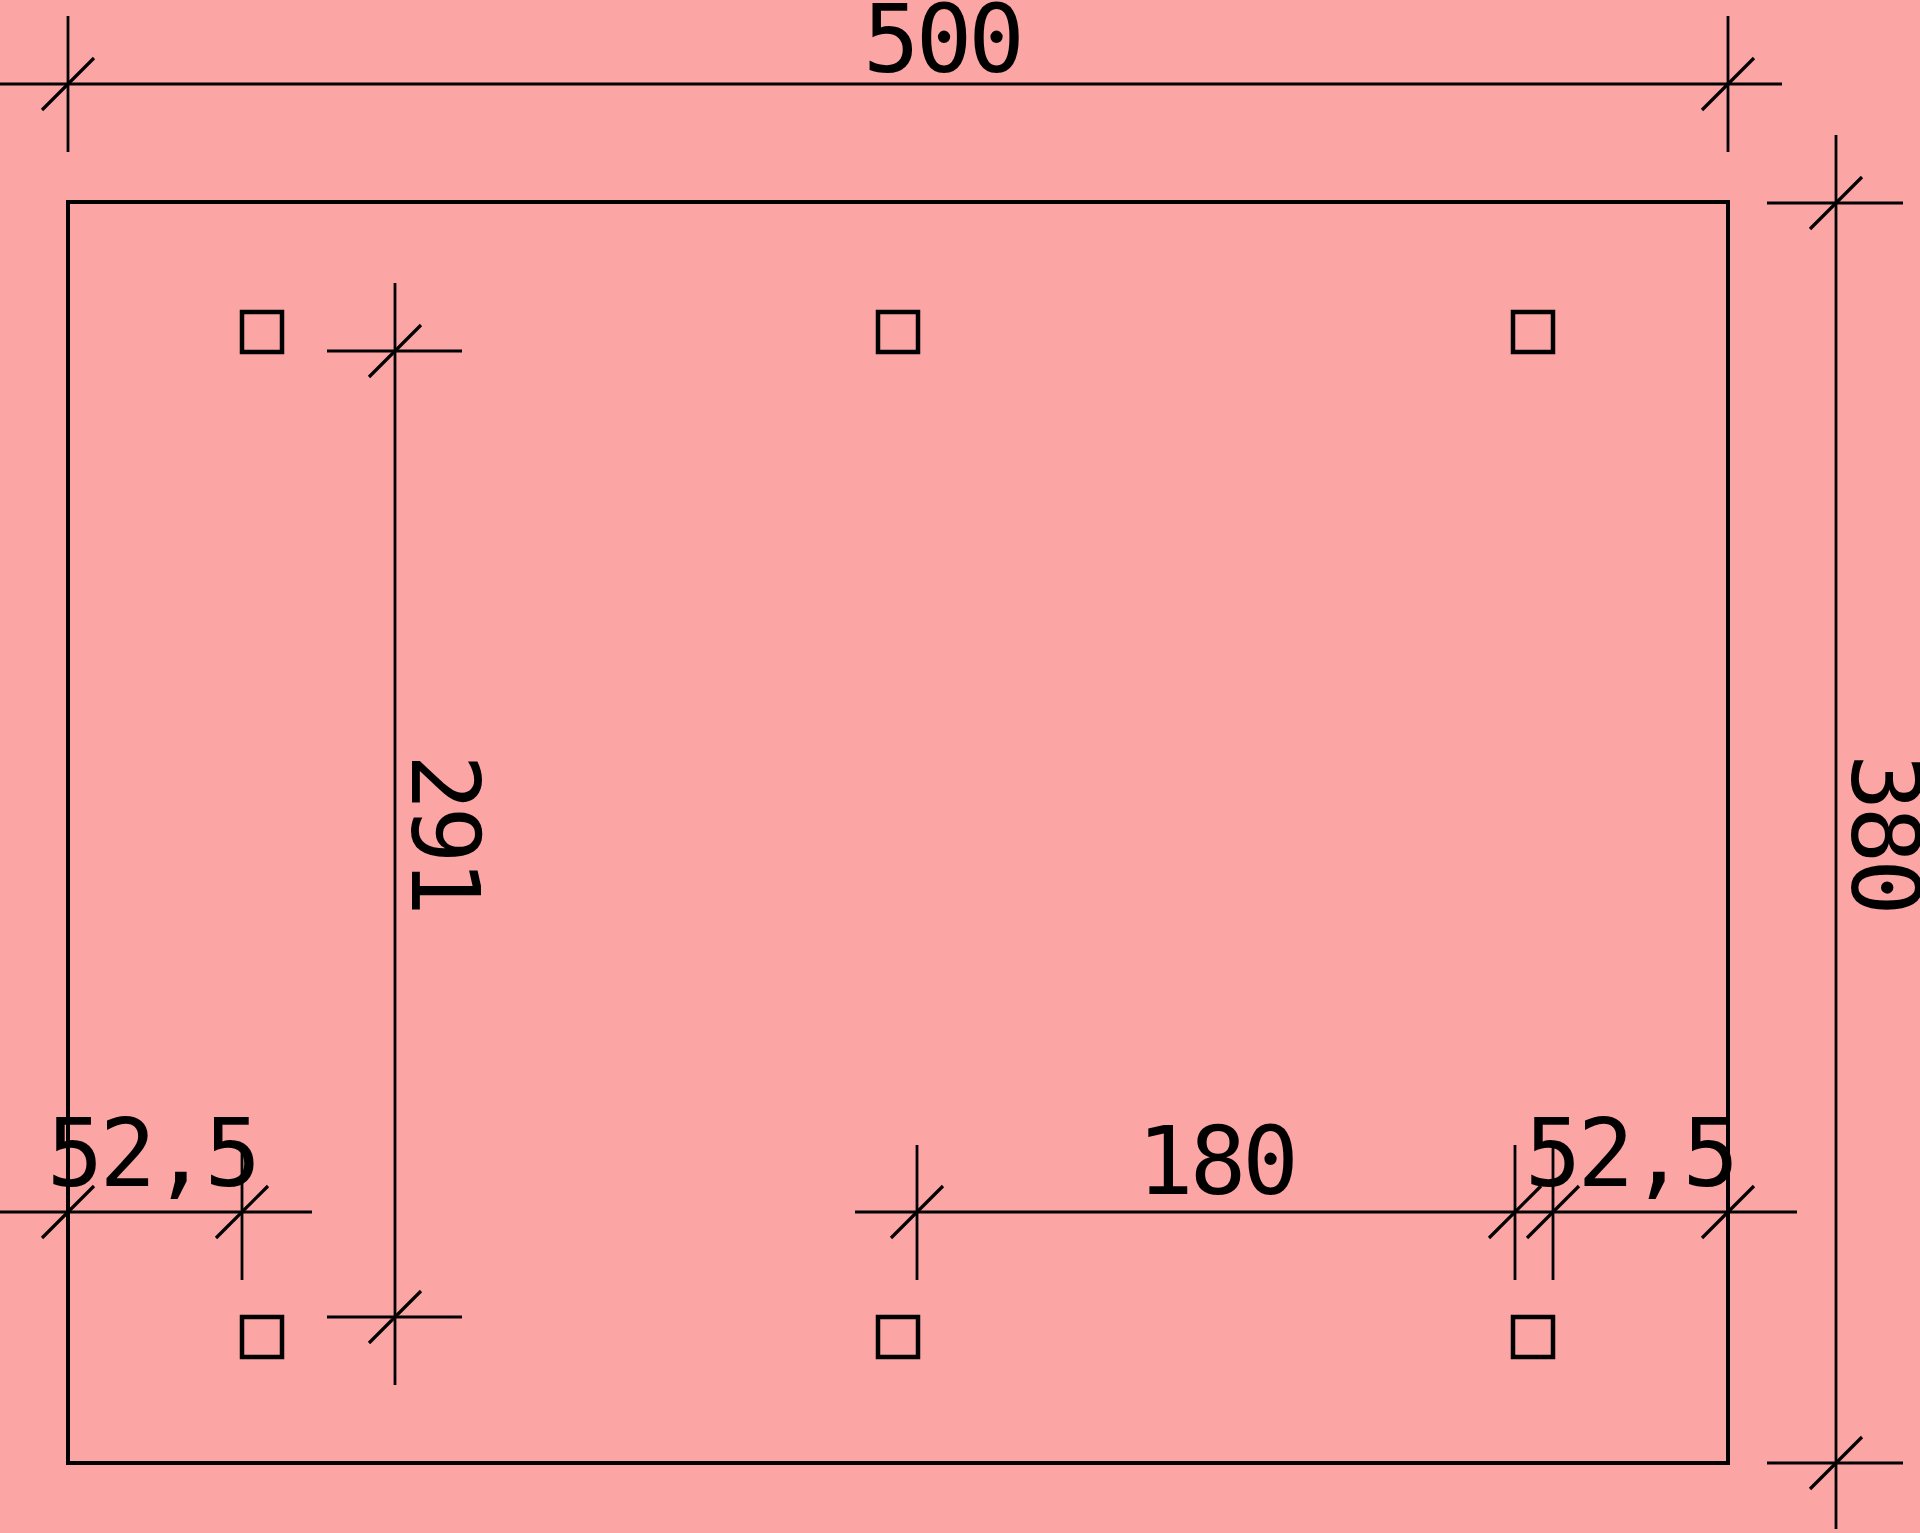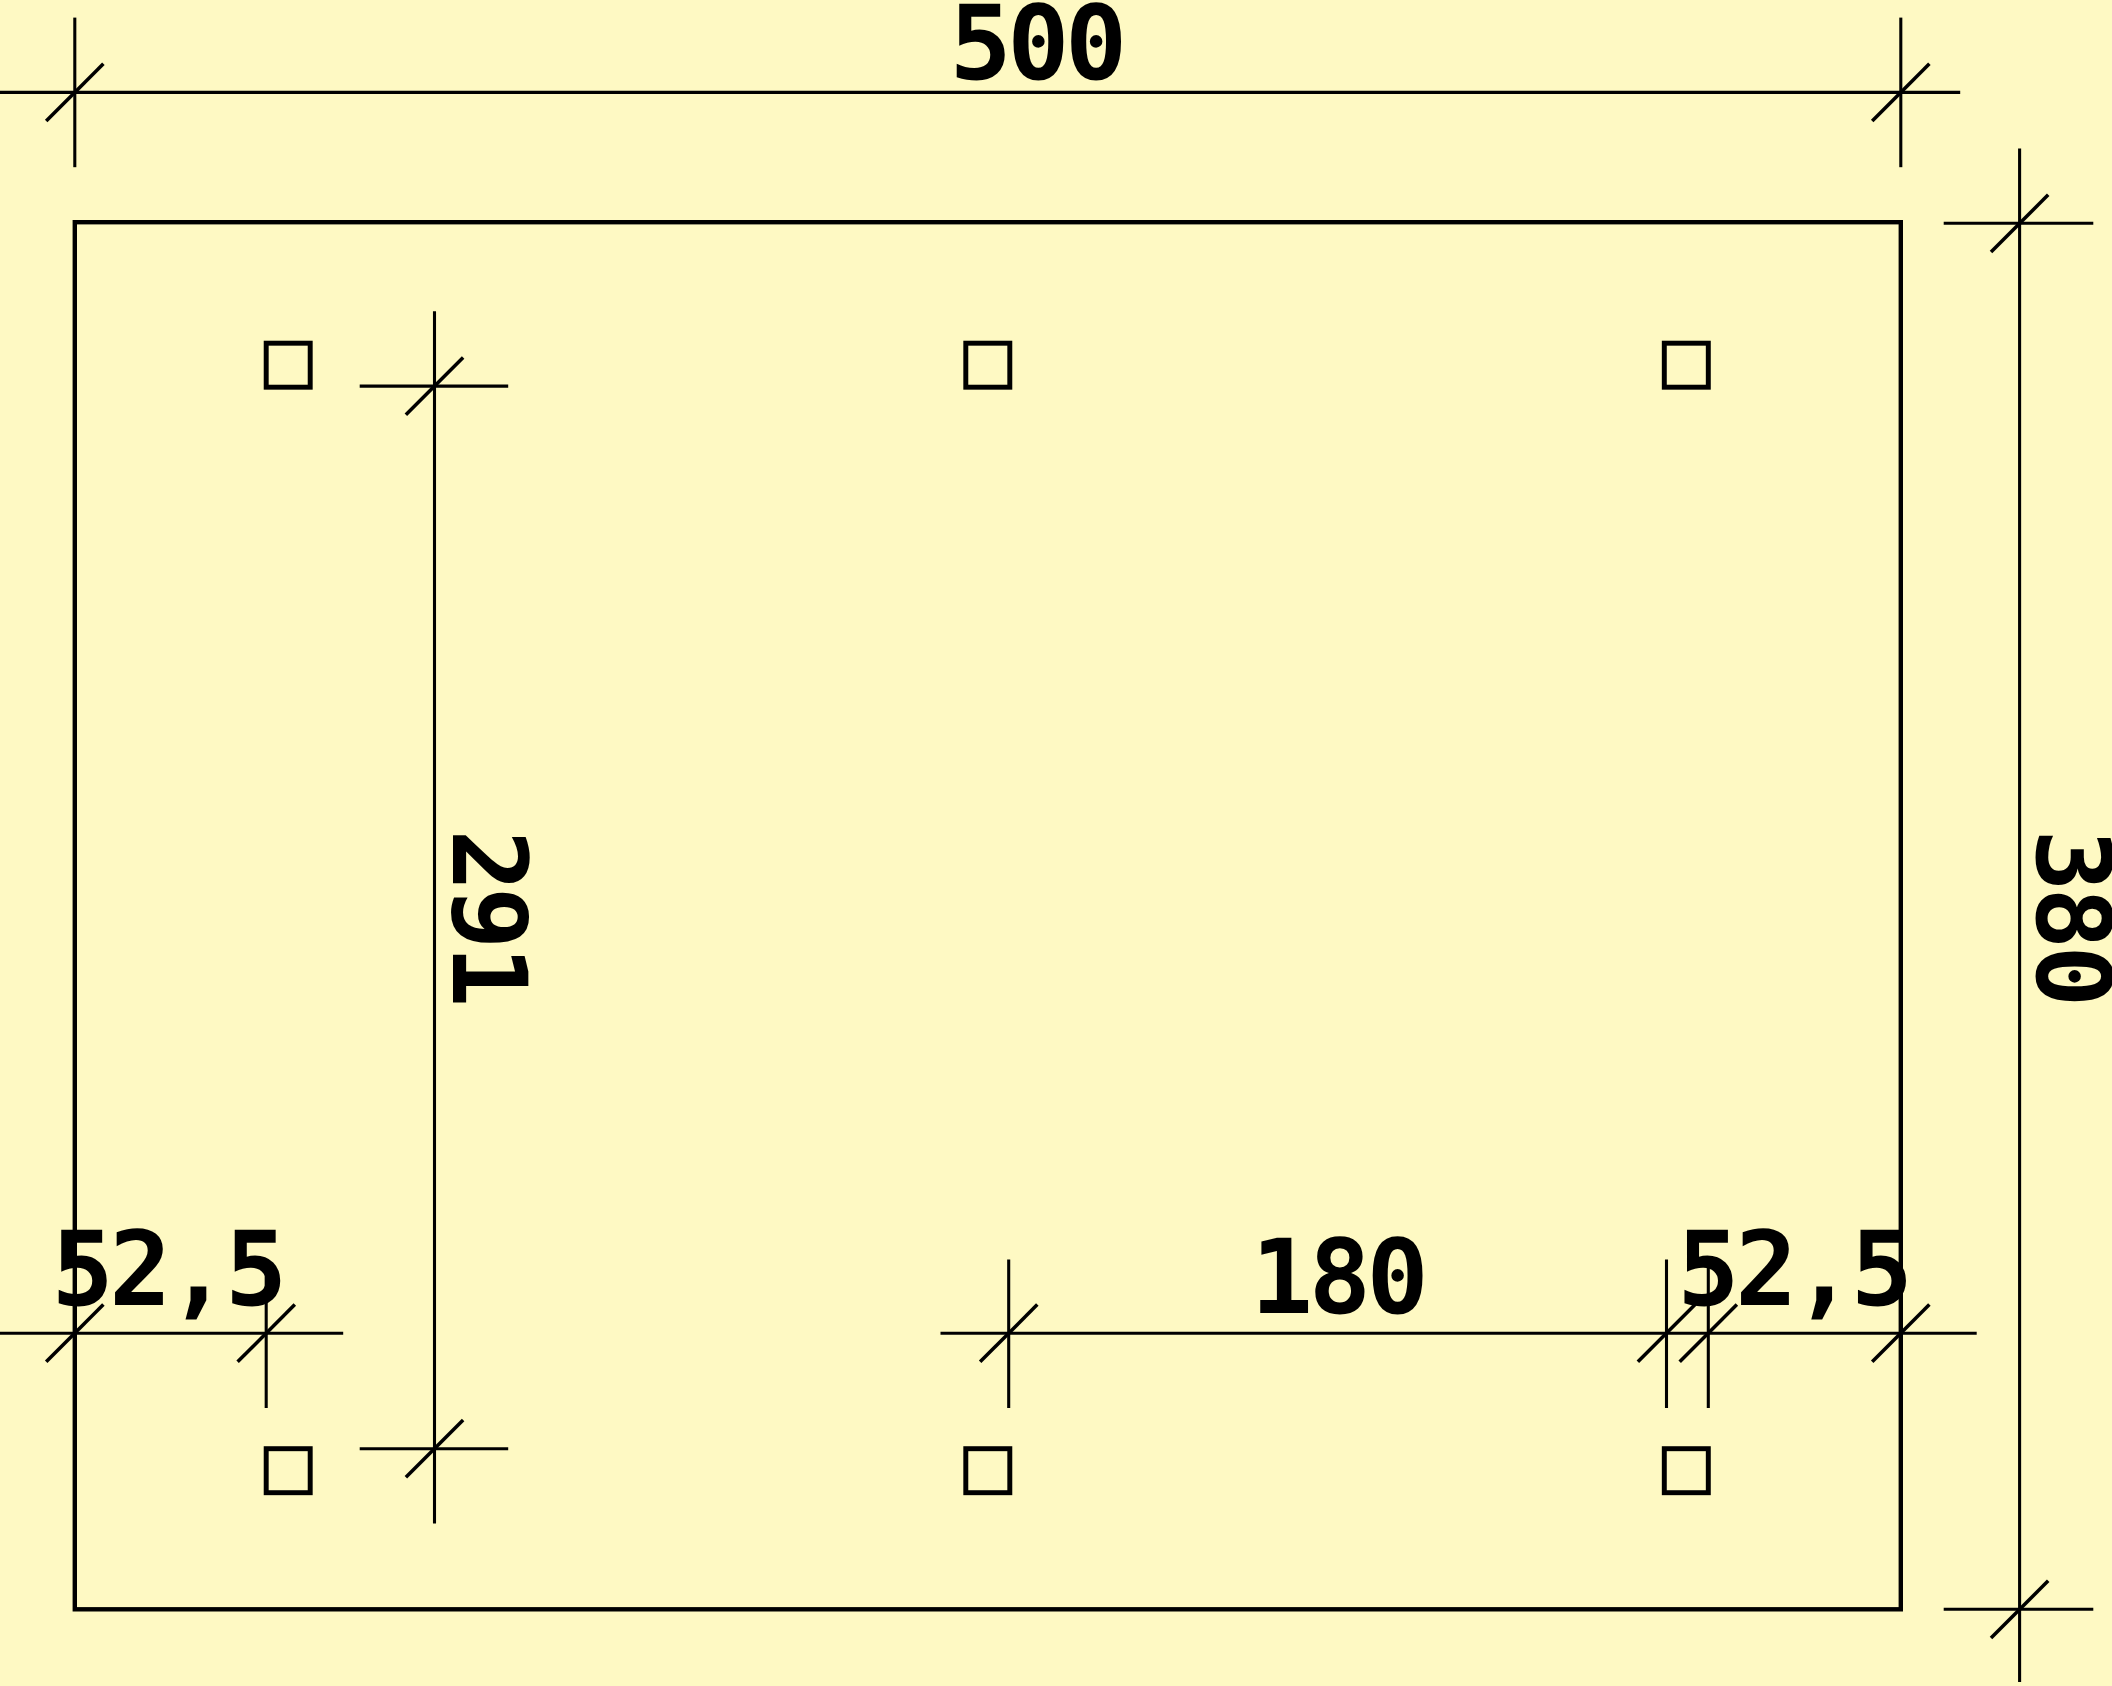--- a/index.html
+++ b/index.html
@@ -3,23 +3,22 @@
 <meta charset="utf-8">
 <style>
   html, body {
     margin: 0;
     padding: 0;
     background: #ffffff;
   }
   .canvas-wrap {
     width: 1920px;
     height: 1533px;
-    background: #fef9c3;
+    background: #fca5a5;
     overflow: hidden;
-    font-weight: bold;
   }
   svg {
     display: block;
   }
   .outline {
     fill: none;
     stroke: #000000;
     stroke-width: 4;
   }
   .post {

